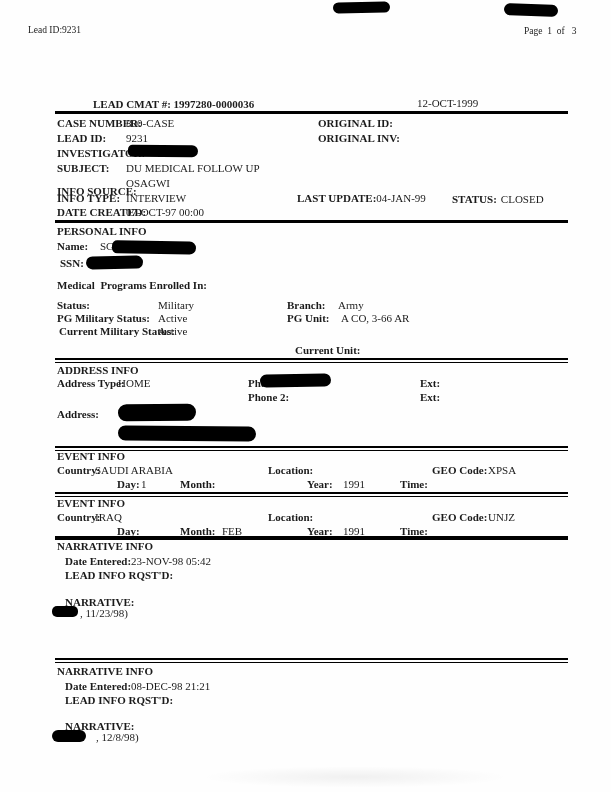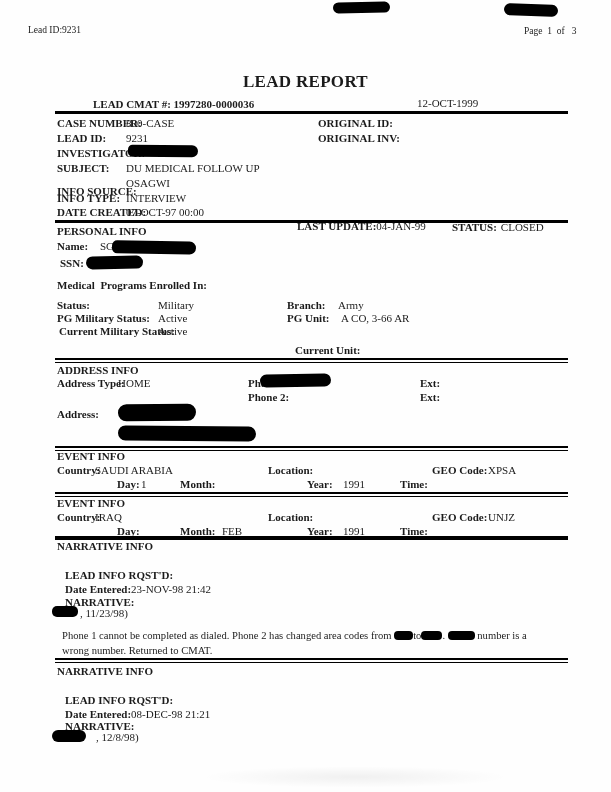--- a/index.html
+++ b/index.html
@@ -11,35 +11,34 @@
   .t{position:absolute;font-size:11px;white-space:pre;line-height:12px;}
   .s9{font-size:9.5px;text-align:right;}
   .b{font-weight:bold;}
   .title{position:absolute;left:0;right:0;text-align:center;font-size:17px;font-weight:bold;letter-spacing:.3px;}
   .rule{position:absolute;left:55px;width:513px;background:#000;height:3px;}
   .rule-d{position:absolute;left:55px;width:513px;height:2px;background:transparent;
           border-top:2.5px solid #000;border-bottom:1.3px solid #000;}
   .blob{position:absolute;background:#000;border-radius:6px;}
   .rblob{display:inline-block;background:#000;border-radius:4px;height:9px;vertical-align:-1px;}
   .par{position:absolute;font-size:10.6px;line-height:14.6px;white-space:normal;}
-  .pair{white-space:pre;margin-top:28px;}
+  .pair{white-space:pre;}
   .smudge{position:absolute;background:radial-gradient(ellipse at center, rgba(0,0,0,0.055), rgba(0,0,0,0) 70%);}
 </style>
 </head>
 <body>
 
 <div class="page">
 
   <div class="blob" style="left:333px;top:2px;width:57px;height:11px;transform:rotate(-1deg);"></div>
   <div class="blob" style="left:504px;top:4px;width:54px;height:12px;border-radius:7px;transform:rotate(2deg);"></div>
 
   <span class="t s9" style="left:28px;top:24px;">Lead ID:9231</span>
   <span class="t s9" style="left:524px;top:25px;">Page  1  of   3</span>
 
-  <div class="title" style="top:72px;">LEAD REPORT</div>
 
   <span class="t b" style="left:93px;top:98px;">LEAD CMAT #: 1997280-0000036</span>
   <span class="t" style="left:417px;top:97px;">12-OCT-1999</span>
 
   <div class="rule" style="top:111px;"></div>
 
   <span class="t b" style="left:57px;top:117px;">CASE NUMBER:</span>
   <span class="t" style="left:126px;top:117px;">800-CASE</span>
   <span class="t b" style="left:318px;top:117px;">ORIGINAL ID:</span>
 
@@ -136,29 +135,26 @@
   <span class="t b" style="left:117px;top:525px;">Day:</span>
   <span class="t b" style="left:180px;top:525px;">Month:</span>
   <span class="t" style="left:222px;top:525px;">FEB</span>
   <span class="t b" style="left:307px;top:525px;">Year:</span>
   <span class="t" style="left:343px;top:525px;">1991</span>
   <span class="t b" style="left:400px;top:525px;">Time:</span>
 
   <div class="rule" style="top:536px;height:3.5px;"></div>
 
   <span class="t b" style="left:57px;top:540px;">NARRATIVE INFO</span>
-  <span class="t pair" style="left:65px;top:555px;"><span class="b">Date Entered:</span><span>23-NOV-98 21:42</span></span>
+  <span class="t pair" style="left:65px;top:555px;"><span class="b">Date Entered:</span><span>23-NOV-98 05:42</span></span>
   <span class="t b" style="left:65px;top:569px;">LEAD INFO RQST'D:</span>
   <span class="t b" style="left:65px;top:596px;">NARRATIVE:</span>
   <div class="blob" style="left:52px;top:606px;width:26px;height:11px;border-radius:5px;"></div>
   <span class="t" style="left:80px;top:607px;">, 11/23/98)</span>
 
-  <div class="par" style="left:62px;top:629px;width:466px;">
-    <span>Phone 1 cannot be completed as dialed.  Phone 2 has changed area codes from </span><span class="rblob" style="width:19px;"></span><span>to</span><span class="rblob" style="width:21px;"></span><span>. </span><span class="rblob" style="width:27px;"></span><span> number is a wrong number.  Returned to CMAT.</span>
-  </div>
 
   <div class="rule-d" style="top:658px;"></div>
 
   <span class="t b" style="left:57px;top:665px;">NARRATIVE INFO</span>
   <span class="t pair" style="left:65px;top:680px;"><span class="b">Date Entered:</span><span>08-DEC-98 21:21</span></span>
   <span class="t b" style="left:65px;top:694px;">LEAD INFO RQST'D:</span>
   <span class="t b" style="left:65px;top:720px;">NARRATIVE:</span>
   <div class="blob" style="left:52px;top:730px;width:34px;height:12px;border-radius:6px;"></div>
   <span class="t" style="left:88px;top:731px;margin-left:8px;">, 12/8/98)</span>
 

